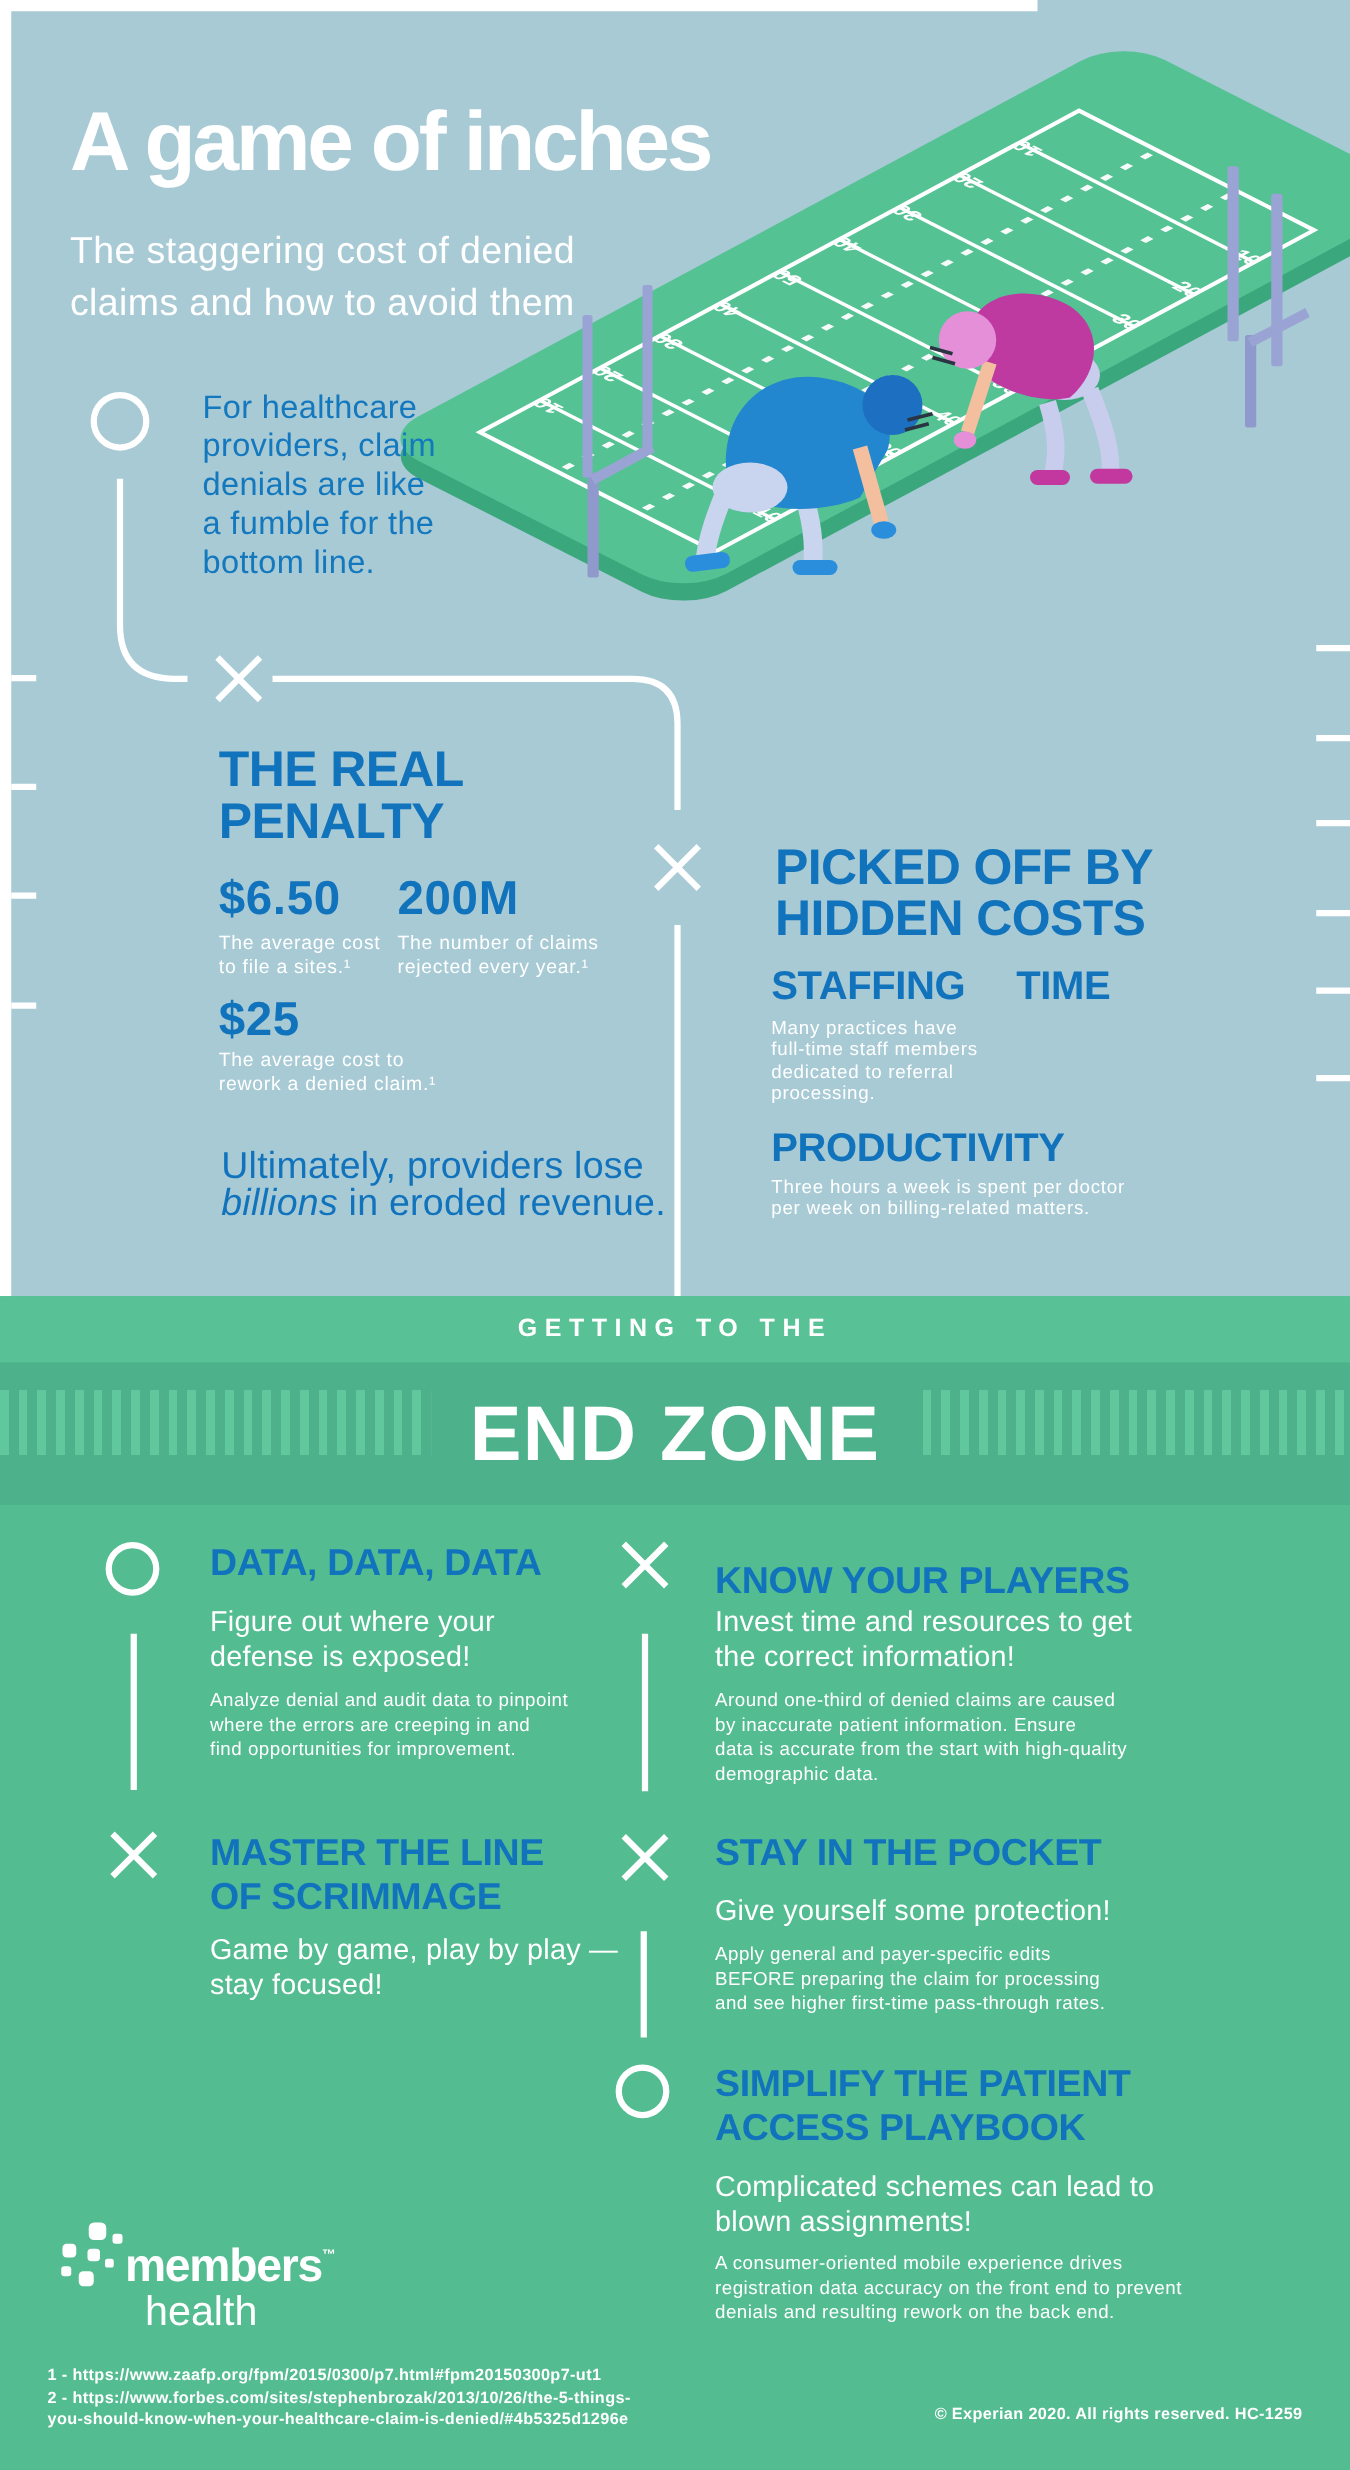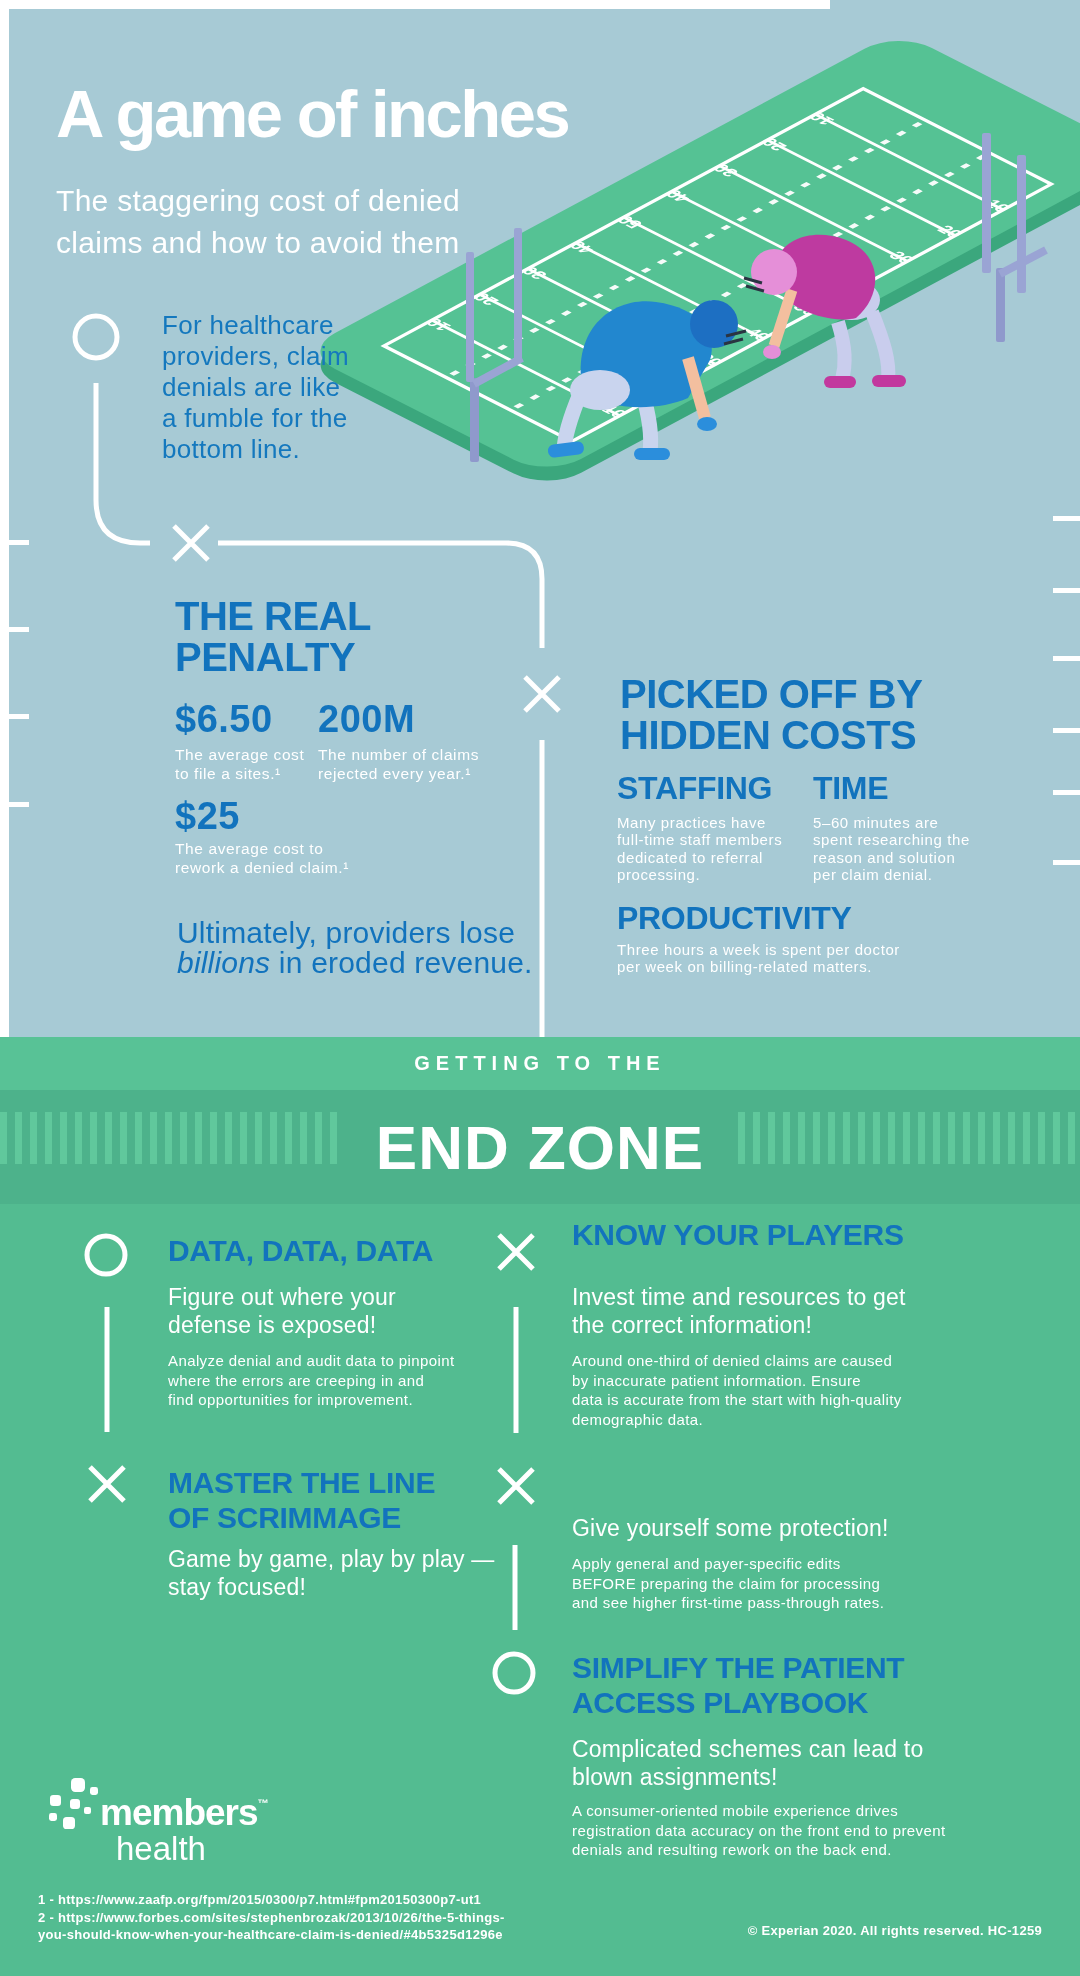--- a/index.html
+++ b/index.html
@@ -179,24 +179,20 @@
     </div>
 
     <div class="abs h-blue pre" style="left:620px;top:674px;">PICKED OFF BY
 HIDDEN COSTS</div>
     <div class="abs h-sub" style="left:617px;top:770px;">STAFFING</div>
     <div class="abs h-sub" style="left:813px;top:770px;">TIME</div>
     <div class="abs cap pre" style="left:617px;top:814px;font-size:15px;line-height:17.4px;">Many practices have
 full-time staff members
 dedicated to referral
 processing.</div>
-    <div class="abs cap pre" style="left:813px;top:814px;font-size:15px;line-height:17.4px;">5–60 minutes are
-spent researching the
-reason and solution
-per claim denial.</div>
     <div class="abs h-sub" style="left:617px;top:900px;">PRODUCTIVITY</div>
     <div class="abs cap pre" style="left:617px;top:941px;font-size:15px;line-height:17.4px;">Three hours a week is spent per doctor
 per week on billing-related matters.</div>
   </div>
 
   <div class="abs" id="sec-green">
     <div class="abs" id="band-kicker">
       <span>GETTING TO THE</span>
     </div>
     <div class="abs" id="band-endzone">
@@ -216,33 +212,34 @@
       <circle cx="514" cy="636" r="19" fill="none" stroke="#ffffff" stroke-width="5"></circle>
     </svg>
 
     <div class="abs tip-h pre" style="left:168px;top:196px;">DATA, DATA, DATA</div>
     <div class="abs tip-sub pre" style="left:168px;top:246px;">Figure out where your
 defense is exposed!</div>
     <div class="abs tip-body pre" style="left:168px;top:314px;">Analyze denial and audit data to pinpoint
 where the errors are creeping in and
 find opportunities for improvement.</div>
 
-    <div class="abs tip-h pre" style="left:572px;top:180px;">KNOW YOUR PLAYERS</div>
+    <div class="abs tip-h pre" style="left:572px;top:210px;">KNOW YOUR PLAYERS</div>
     <div class="abs tip-sub pre" style="left:572px;top:246px;">Invest time and resources to get
 the correct information!</div>
     <div class="abs tip-body pre" style="left:572px;top:314px;">Around one-third of denied claims are caused
 by inaccurate patient information. Ensure
 data is accurate from the start with high-quality
 demographic data.</div>
 
     <div class="abs tip-h pre" style="left:168px;top:428px;">MASTER THE LINE
 OF SCRIMMAGE</div>
     <div class="abs tip-sub pre" style="left:168px;top:508px;">Game by game, play by play —
 stay focused!</div>
 
+    <div class="abs tip-h pre" style="left:572px;top:428px;">STAY IN THE POCKET</div>
     <div class="abs tip-sub pre" style="left:572px;top:477px;">Give yourself some protection!</div>
     <div class="abs tip-body pre" style="left:572px;top:517px;">Apply general and payer-specific edits
 BEFORE preparing the claim for processing
 and see higher first-time pass-through rates.</div>
 
     <div class="abs tip-h pre" style="left:572px;top:613px;">SIMPLIFY THE PATIENT
 ACCESS PLAYBOOK</div>
     <div class="abs tip-sub pre" style="left:572px;top:698px;">Complicated schemes can lead to
 blown assignments!</div>
     <div class="abs tip-body pre" style="left:572px;top:764px;">A consumer-oriented mobile experience drives

